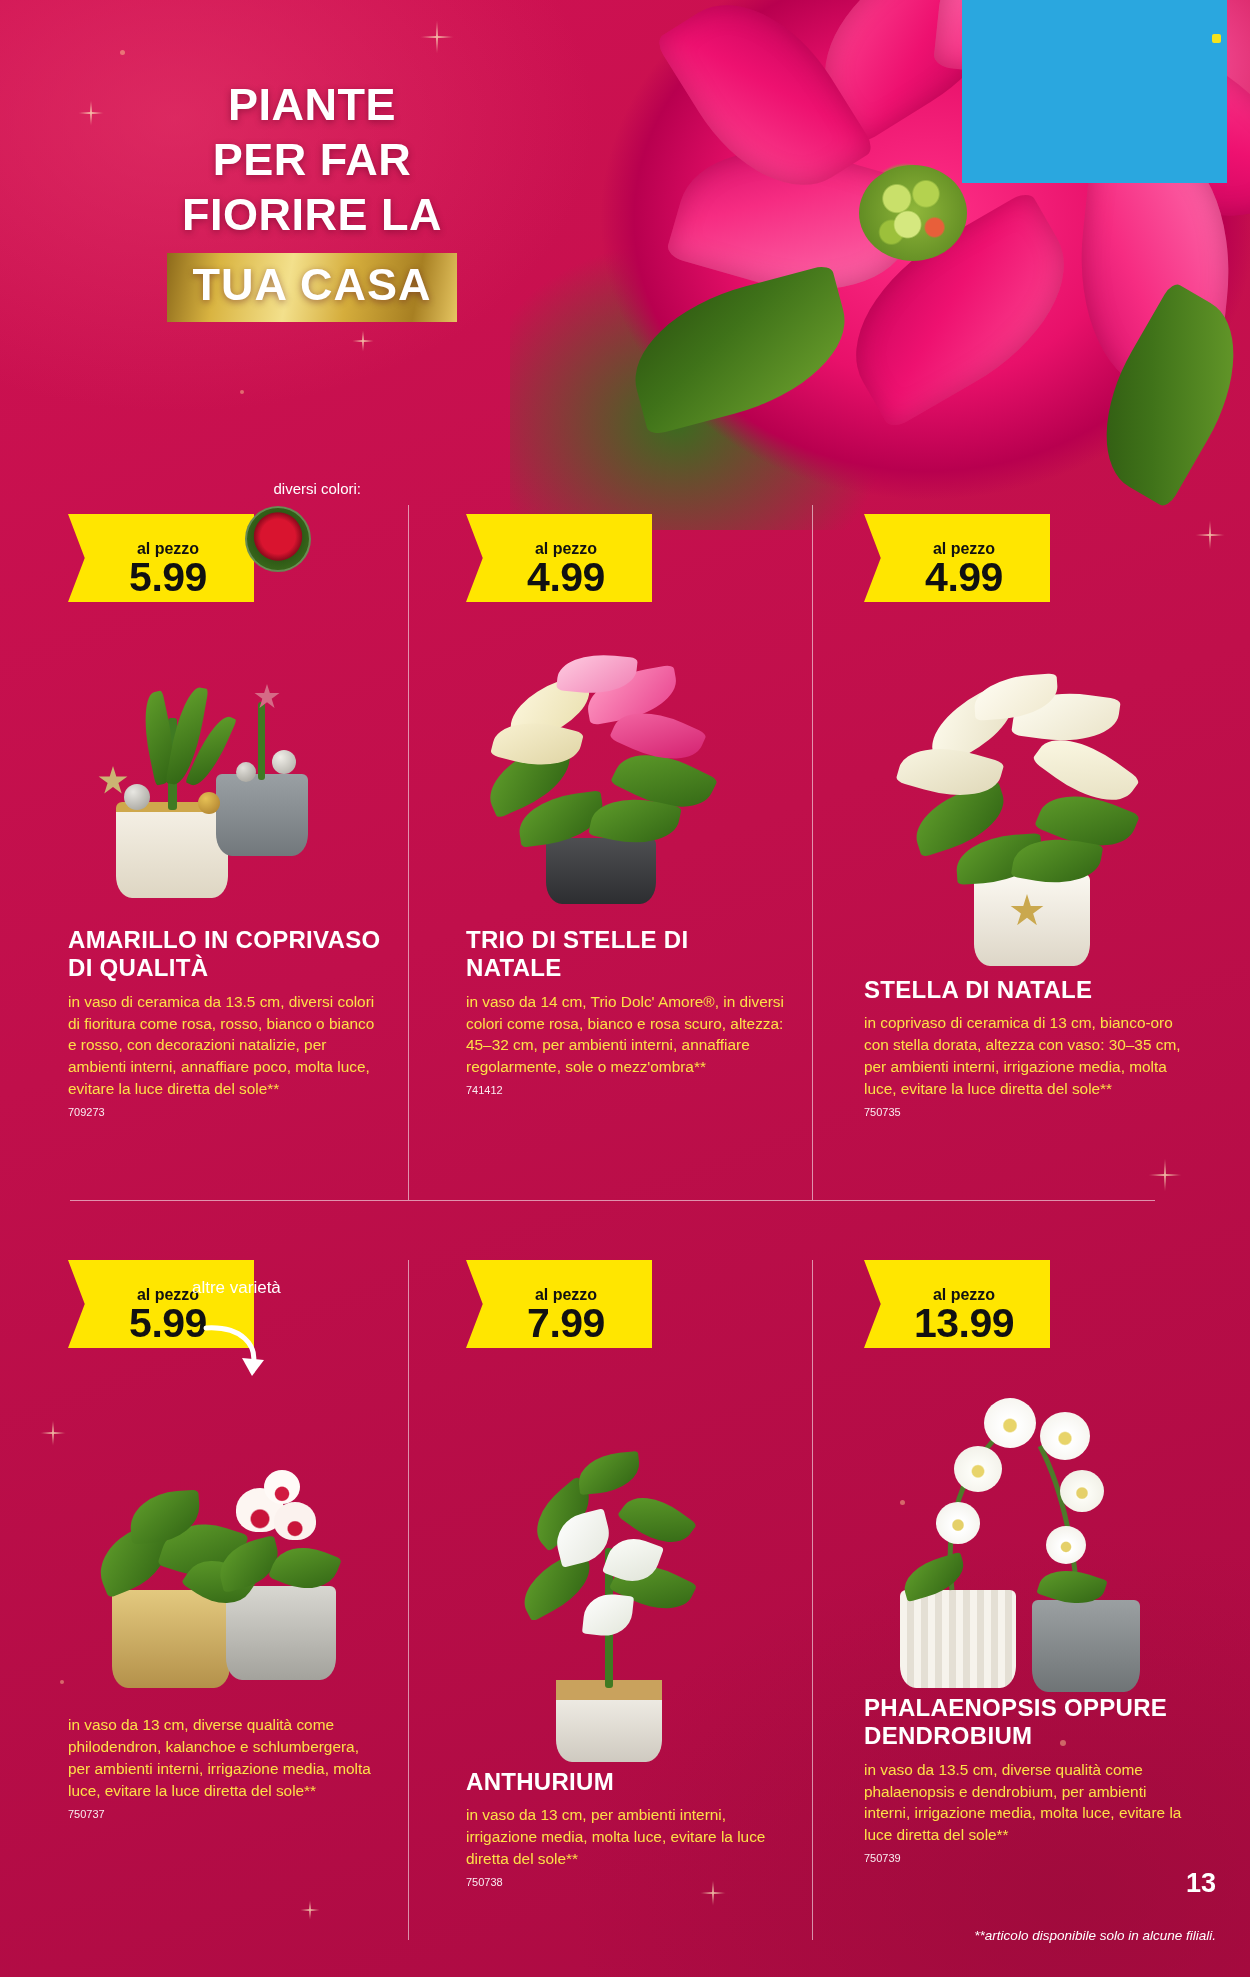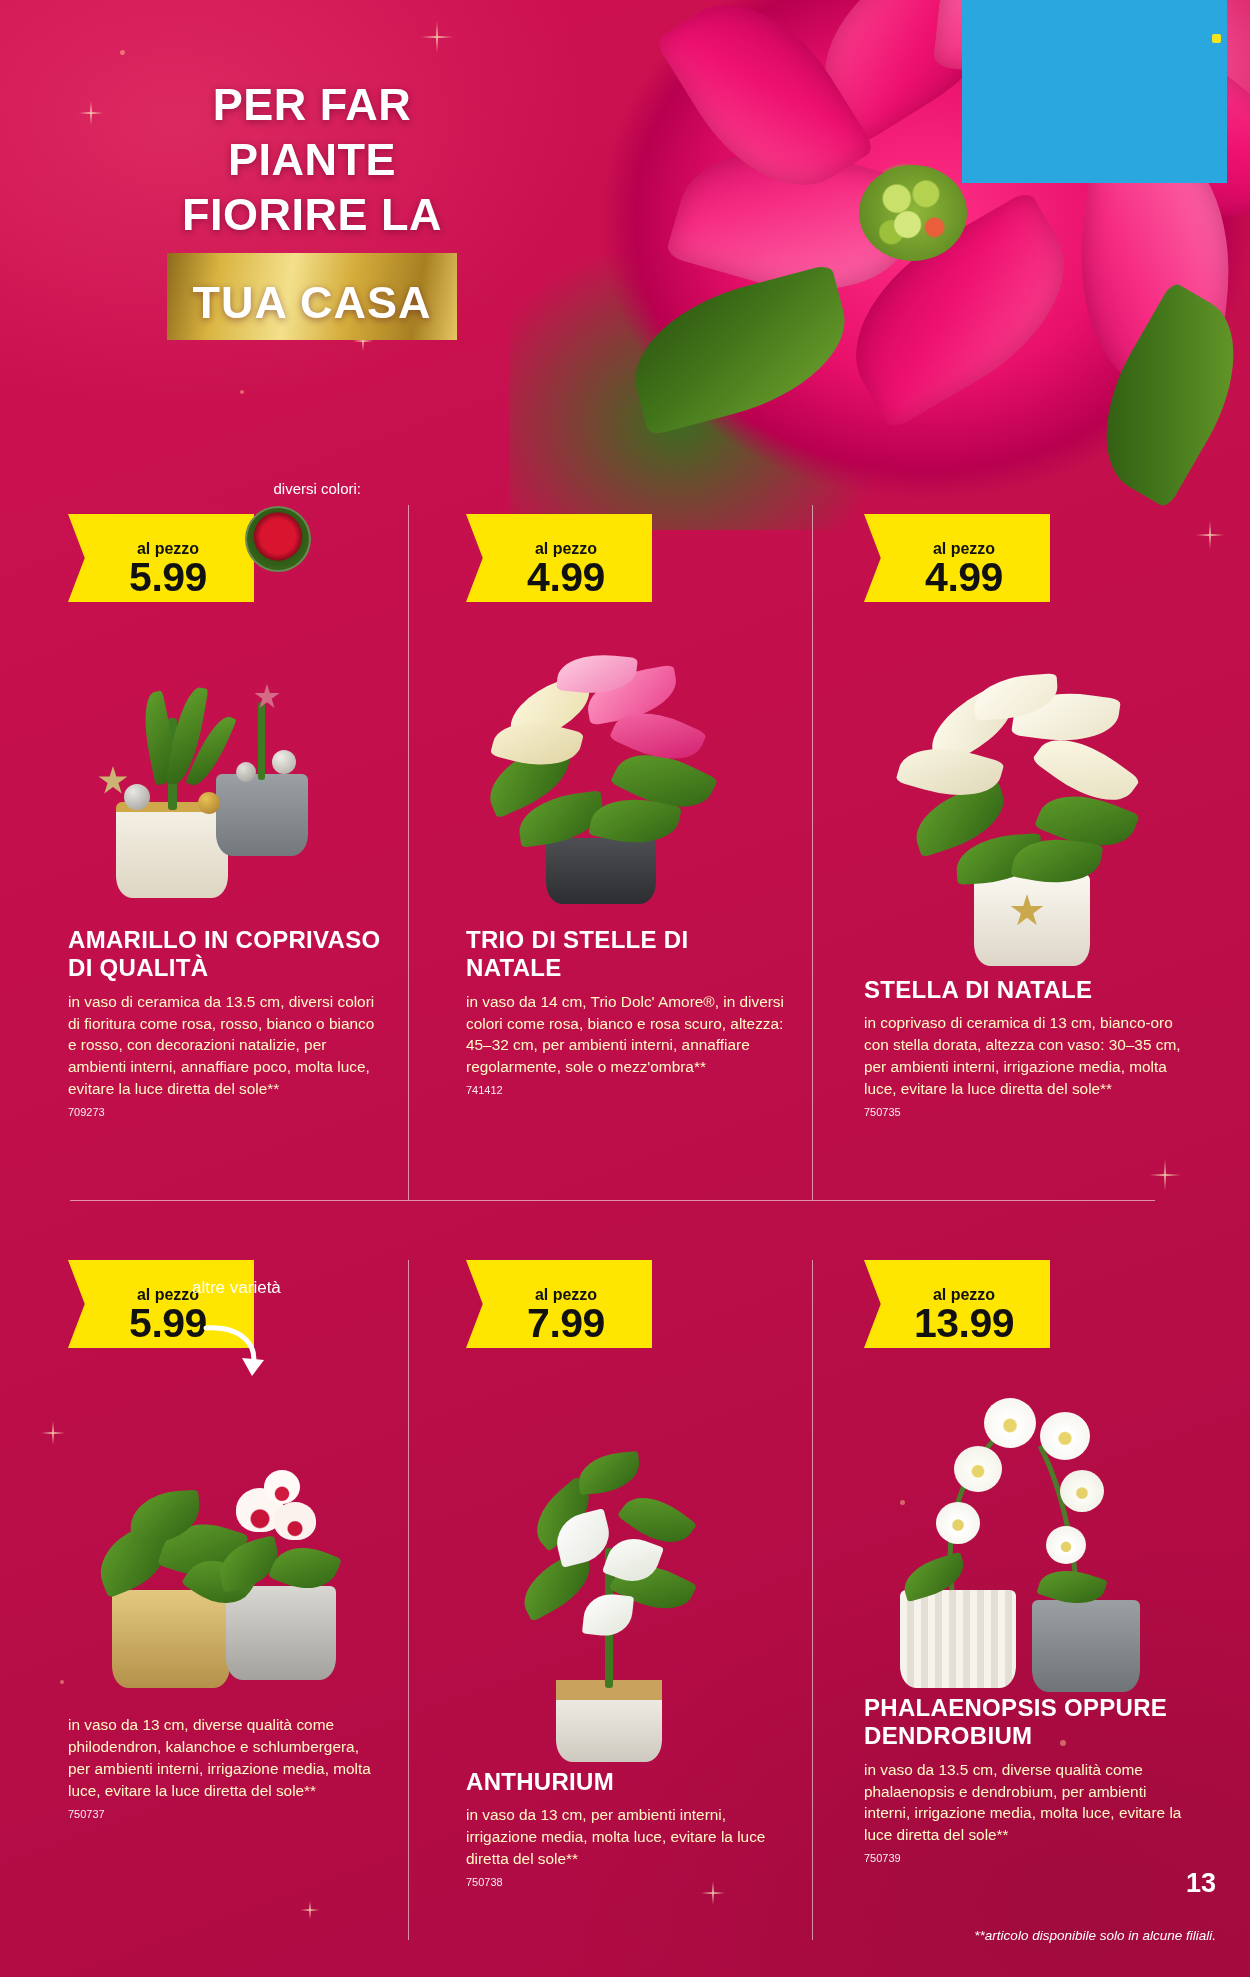--- a/index.html
+++ b/index.html
@@ -107,21 +107,21 @@
     font-size: 45px;
     line-height: 1.22;
     text-align: center;
     letter-spacing: .5px;
     text-shadow: 0 2px 7px rgba(80,0,30,.45);
   }
   .headline .l { display: block; }
   .headline .gold {
     display: inline-block;
     background: linear-gradient(100deg, #8d6a1b 0%, #d9b441 18%, #f3e08c 42%, #d5ad3c 62%, #a77f22 85%, #e6c662 100%);
-    padding: 23px 26px 9px 26px;
+    padding: 5px 26px 9px 26px;
     margin-top: 10px;
     color: #fff;
     letter-spacing: 1px;
   }
 
   
   .grid {
     position: absolute;
     left: 0; top: 520px;
     width: 1250px;
@@ -179,21 +179,21 @@
   .ptitle {
     color: #fff;
     font-weight: 800;
     font-size: 24px;
     line-height: 1.18;
     letter-spacing: .3px;
     margin: 0 0 8px 0;
     text-transform: uppercase;
   }
   .pdesc {
-    color: #fef9c3;
+    color: #fde047;
     font-size: 15.4px;
     line-height: 1.42;
     margin: 0;
   }
   .pcode {
     color: rgba(255,255,255,.92);
     font-size: 11px;
     margin-top: 6px;
   }
 
@@ -273,22 +273,22 @@
     <div class="petal" style="left:150px;top:90px;width:210px;height:130px;transform:rotate(238deg);"></div>
     <div class="leafy" style="left:120px;top:350px;width:220px;height:120px;transform:rotate(165deg);"></div>
     <div class="leafy" style="left:560px;top:400px;width:200px;height:110px;transform:rotate(120deg);"></div>
     <div class="hero-center"></div>
   </div>
 
   <div class="blue-box"></div>
   <div class="blue-box-dot"></div>
 
   <div class="headline">
+    <span class="l">PIANTE</span>
     <span class="l">PER FAR</span>
-    <span class="l">PIANTE</span>
     <span class="l">FIORIRE LA</span>
     <span class="gold">TUA CASA</span>
   </div>
 </div>
 
 <div class="grid">
 
   <div class="vrule" style="left:408px;top:-15px;height:695px;"></div>
   <div class="vrule" style="left:812px;top:-15px;height:695px;"></div>
   <div class="hrule" style="left:70px;right:95px;top:680px;"></div>

